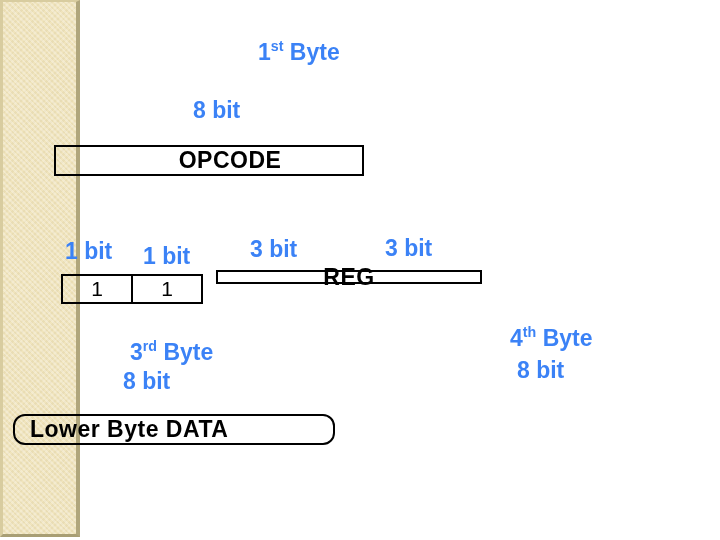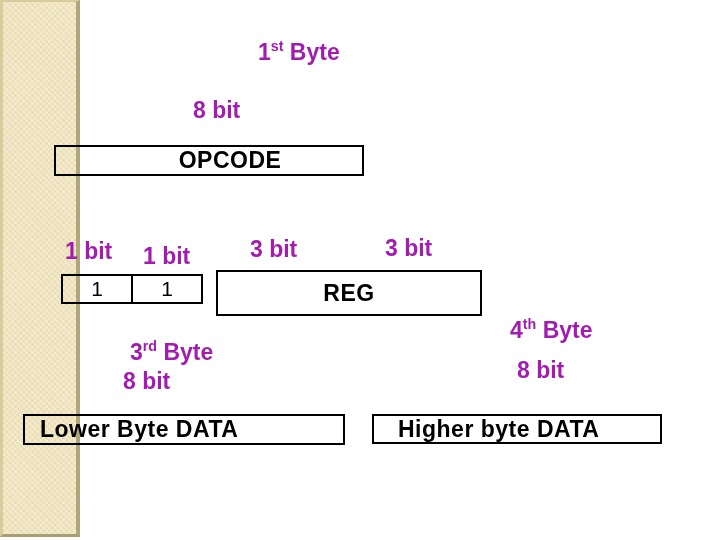--- a/index.html
+++ b/index.html
@@ -27,21 +27,21 @@
     border-top: 2px solid #D8CC9F;
     border-bottom: 3px solid #A89E74;
   }
   
   .lbl {
     position: absolute;
     font-weight: bold;
     font-size: 23px;
     line-height: 26px;
     white-space: nowrap;
-    color: #a21caf;
+    color: #3b82f6;
   }
   .lbl sup { font-size: 62%; line-height: 0; vertical-align: super; }
   
   .box {
     position: absolute;
     box-sizing: border-box;
     border: 2px solid #000000;
     background: transparent;
     display: flex;
     align-items: center;
@@ -86,35 +86,32 @@
   <div class="lbl" style="left:250px; top:236px;">3 bit</div>
   <div class="lbl" style="left:385px; top:235px;">3 bit</div>
 
   <div class="box" style="left:61px; top:274px; width:142px; height:30px;">
     <div class="cells">
       <div class="cell cell-plain">1</div>
       <div class="cell cell-plain">1</div>
     </div>
   </div>
 
-  <div class="box" style="left:216px; top:270px; width:266px; height:46px;">
+  <div class="box" style="left:216px; top:270px; width:266px; height:14px;">
     <div class="cells">
       <div class="cell box-label">REG</div>
     </div>
   </div>
 
   <div class="lbl" style="left:130px; top:339px;"><span>3</span><sup>rd</sup><span> Byte</span></div>
 
   <div class="lbl" style="left:123px; top:368px;">8 bit</div>
 
-  <div class="lbl" style="left:510px; top:317px;"><span>4</span><sup>th</sup><span> Byte</span></div>
+  <div class="lbl" style="left:510px; top:325px;"><span>4</span><sup>th</sup><span> Byte</span></div>
 
   <div class="lbl" style="left:517px; top:357px;">8 bit</div>
 
-  <div class="box data-box-lower" style="left:23px; top:414px; width:322px; height:31px;">
+  <div class="box data-box-lower" style="left:13px; top:414px; width:322px; height:31px;border-radius:12px;">
     <span class="box-label">Lower Byte DATA</span>
   </div>
 
-  <div class="box data-box-higher" style="left:372px; top:414px; width:290px; height:30px;">
-    <span class="box-label">Higher byte DATA</span>
-  </div>
 
 </div>
 
 </body></html>

